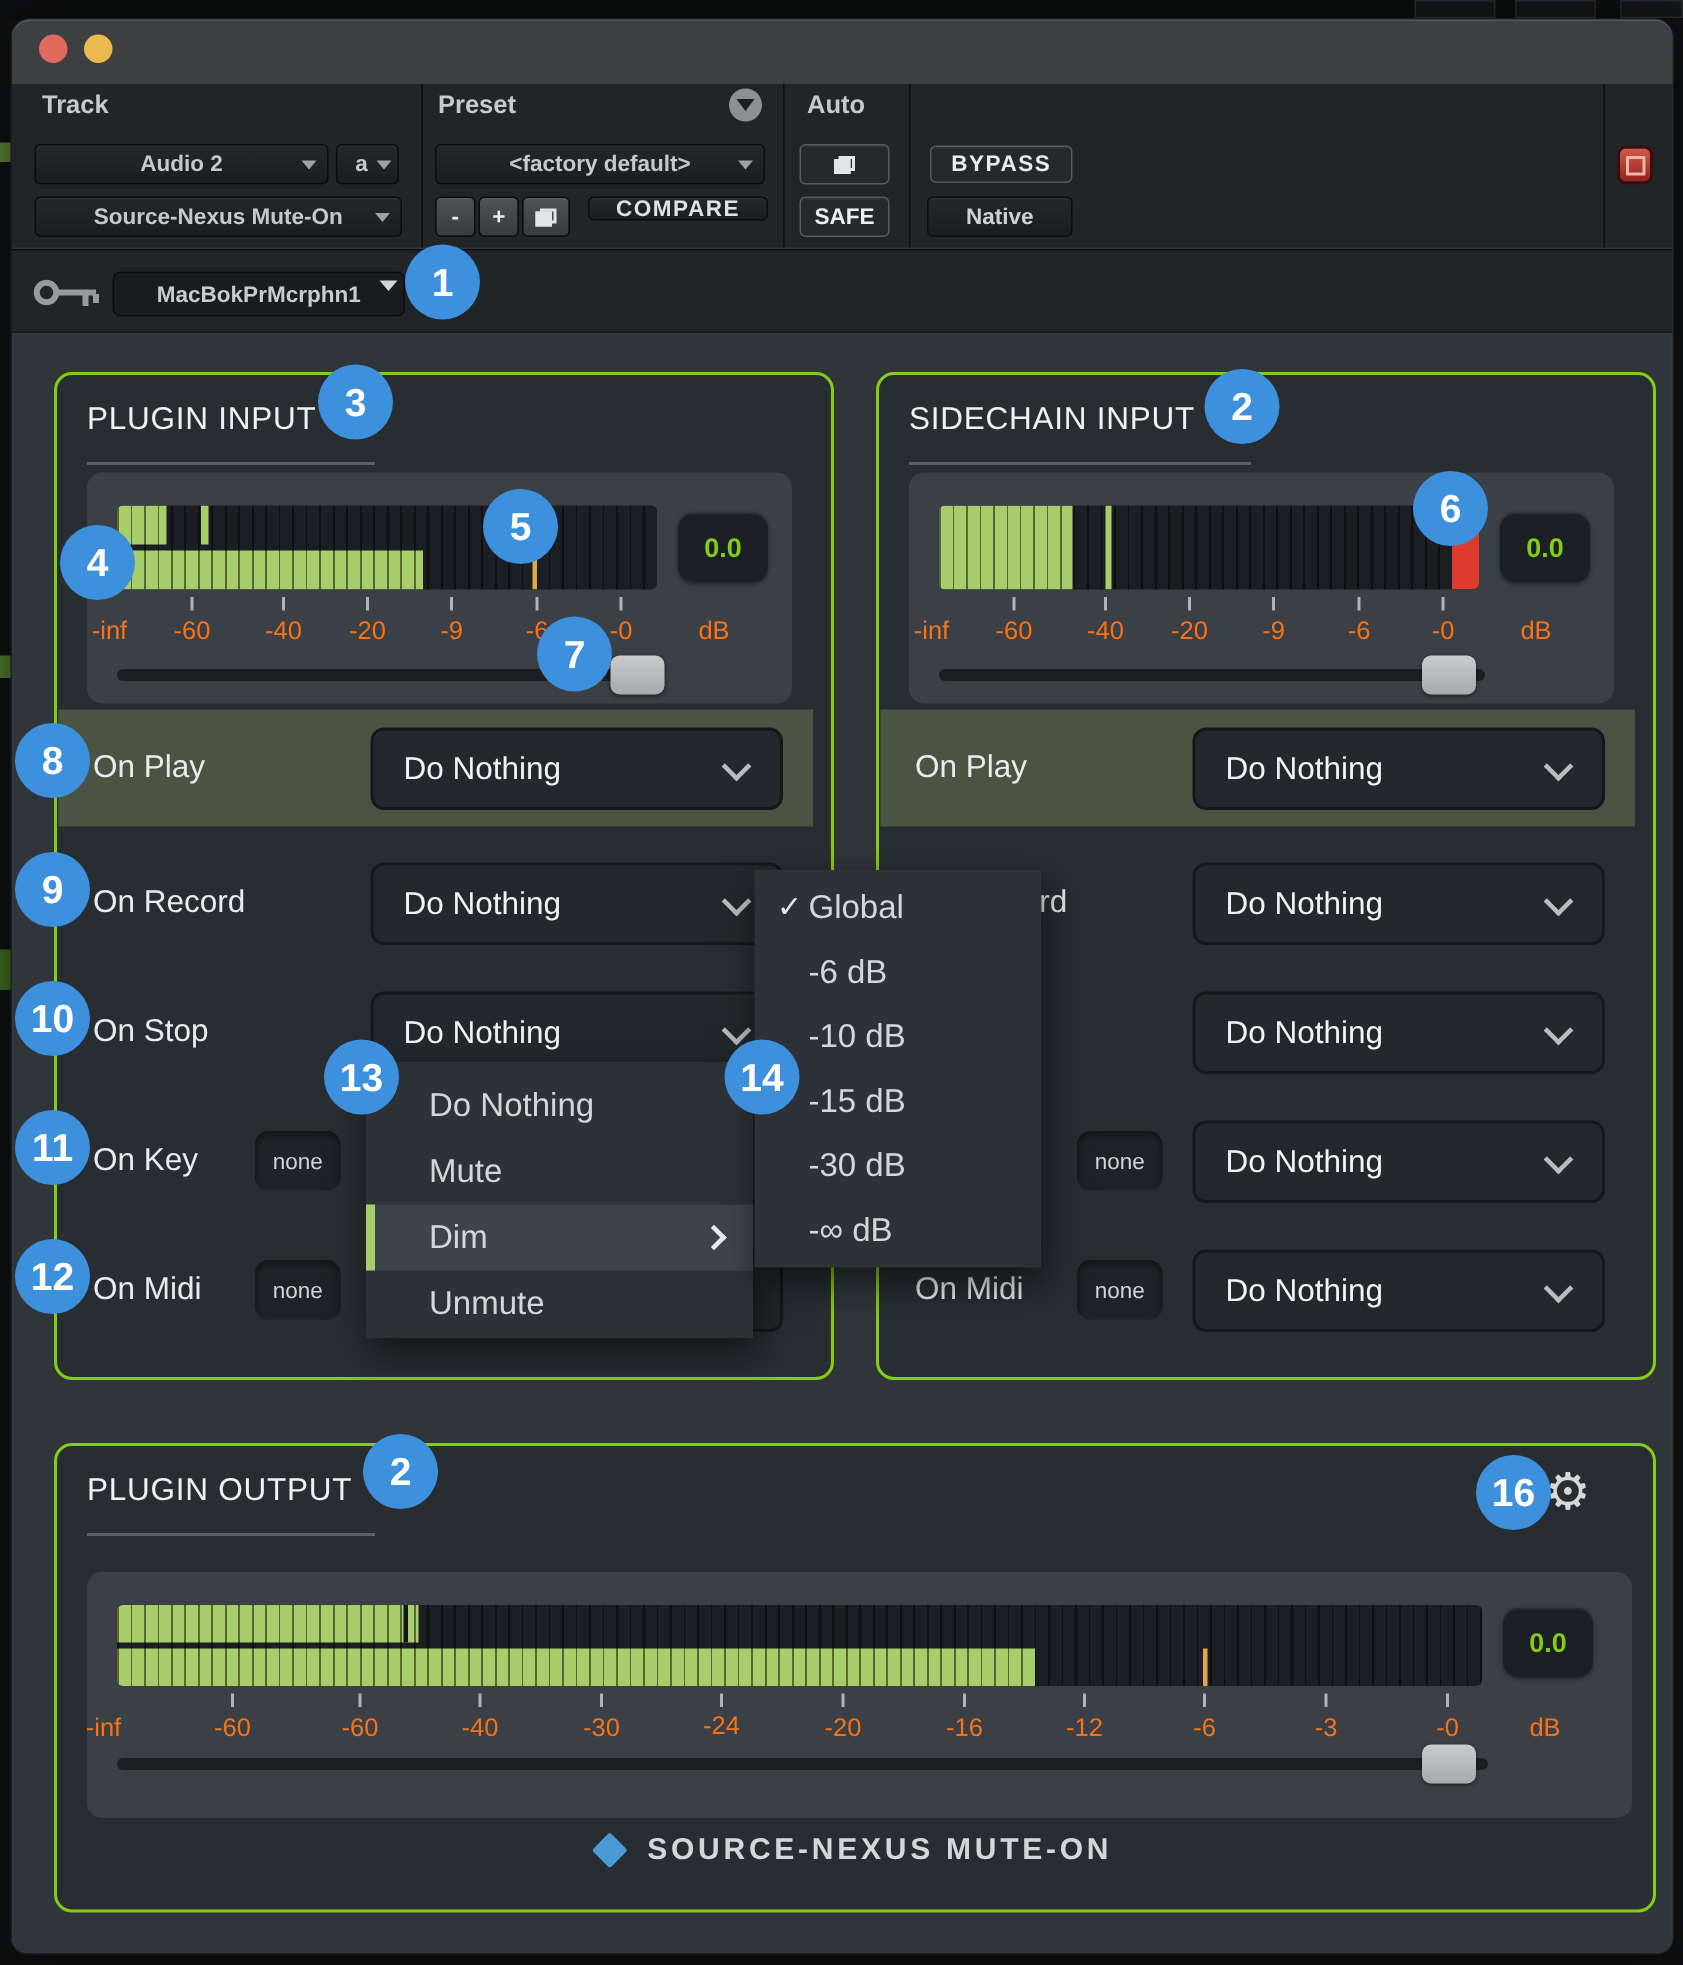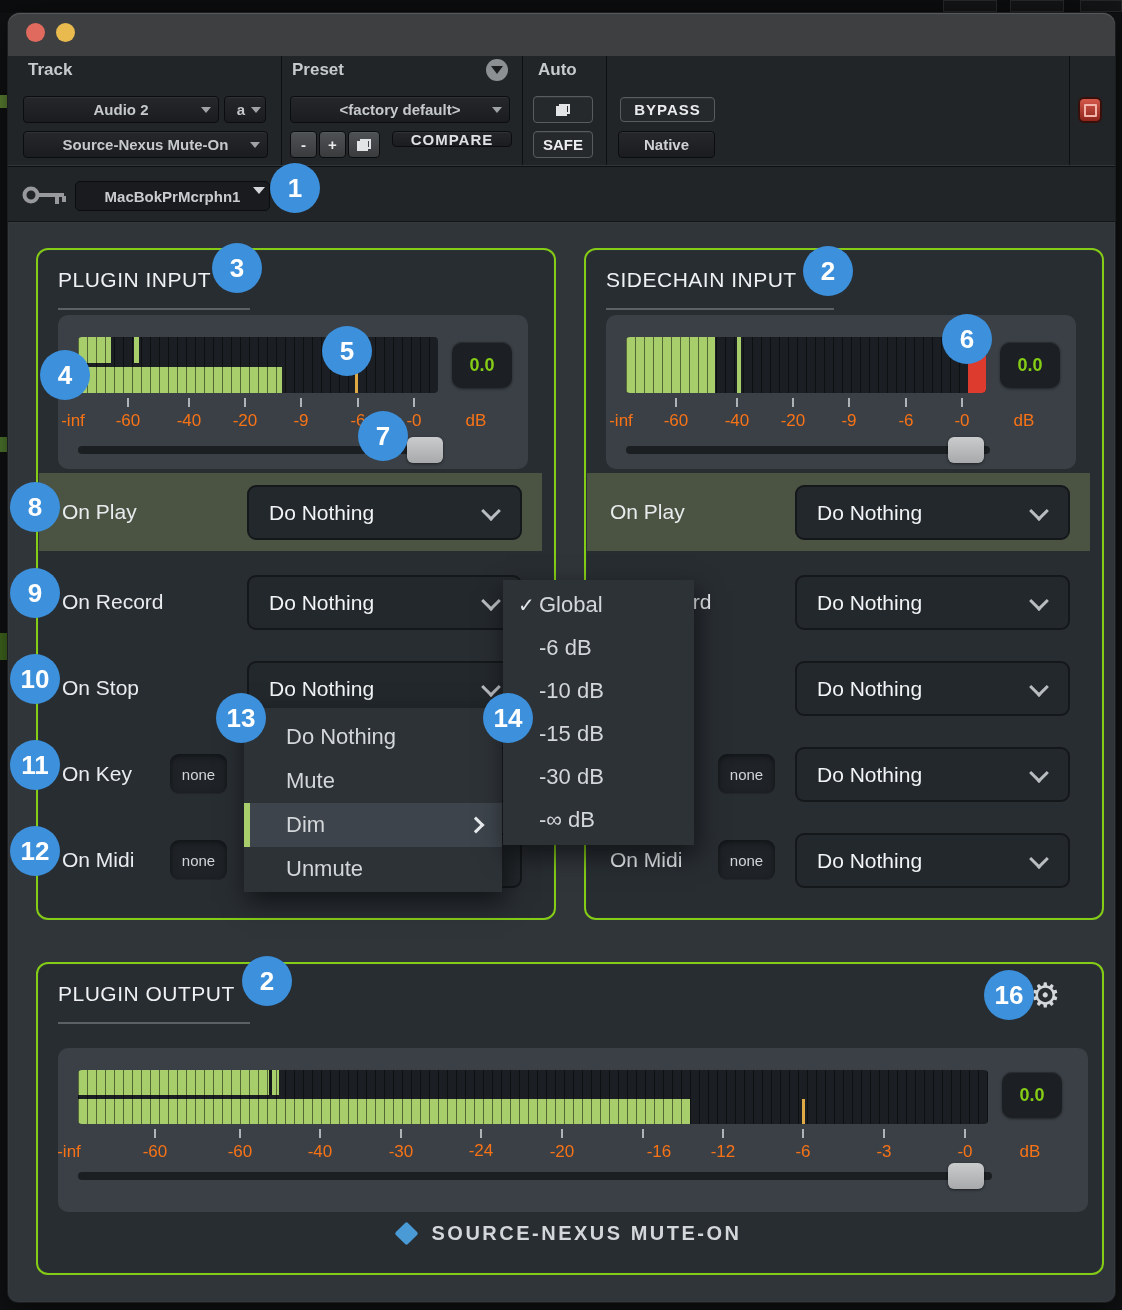--- a/index.html
+++ b/index.html
@@ -366,21 +366,21 @@
         <div class="tick" style="left:745px;top:81px;"></div>
         <div class="tick" style="left:826px;top:81px;"></div>
         <div class="tick" style="left:907px;top:81px;"></div>
         <div class="slabel" style="left:11px;top:94px;">-inf</div>
         <div class="slabel" style="left:97px;top:94px;">-60</div>
         <div class="slabel" style="left:182px;top:94px;">-60</div>
         <div class="slabel" style="left:262px;top:94px;">-40</div>
         <div class="slabel" style="left:343px;top:94px;">-30</div>
         <div class="slabel" style="left:423px;top:93px;">-24</div>
         <div class="slabel" style="left:504px;top:94px;">-20</div>
-        <div class="slabel" style="left:585px;top:94px;margin-left:16px;">-16</div>
+        <div class="slabel" style="left:585px;top:94px;">-16</div>
         <div class="slabel" style="left:665px;top:94px;">-12</div>
         <div class="slabel" style="left:745px;top:94px;">-6</div>
         <div class="slabel" style="left:826px;top:94px;">-3</div>
         <div class="slabel" style="left:907px;top:94px;">-0</div>
         <div class="slabel" style="left:972px;top:94px;">dB</div>
         <div class="valbox" style="left:944px;top:24px;">0.0</div>
         <div class="htrack" style="left:20px;top:124px;width:914px;"></div>
         <div class="hhandle" style="left:890px;top:115px;"></div>
       </div>
 

